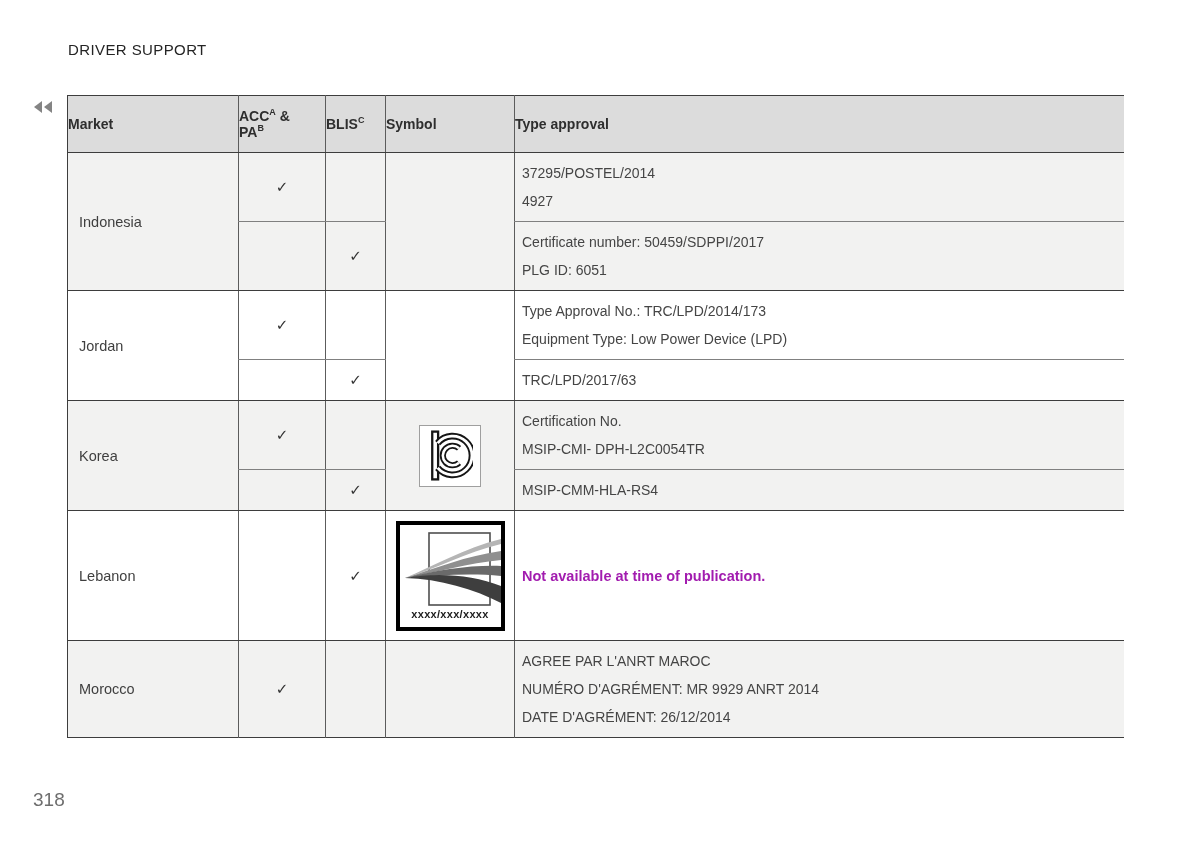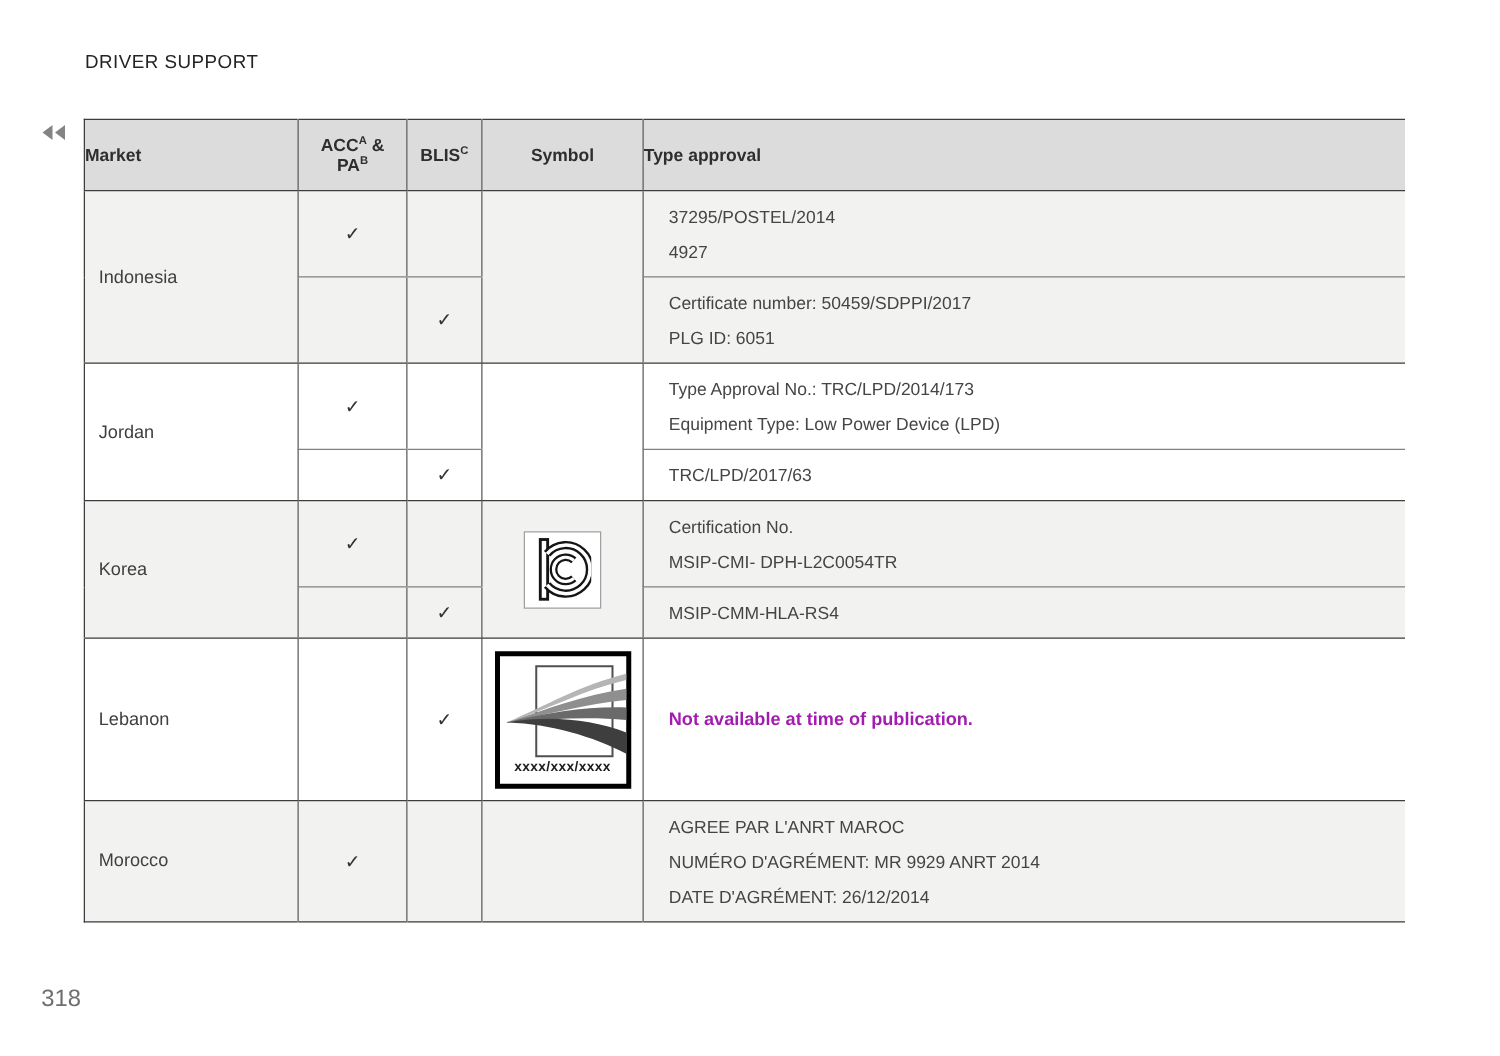--- a/index.html
+++ b/index.html
@@ -31,31 +31,31 @@
   col.c-type   { width:618px; }
 
   th, td { border-left:1px solid #5c5c5c; vertical-align:middle; }
   th:first-child, td.no-bl { border-left:none; }
 
   thead th {
     height:57px; background:#dcdcdc; font-weight:700; color:#2e2e2e;
     font-size:14px; border-bottom:1.5px solid #3d3d3d;
   }
   th.h-market { text-align:left; }
-  th.h-acc, th.h-blis, th.h-symbol { text-align:center; }
+  th.h-acc, th.h-blis, th.h-symbol { text-align:left; }
   th.h-type { text-align:left; }
   sup { font-size:9px; vertical-align:super; line-height:0; }
 
   tr.g-gray  { background:#f2f2f1; }
   tr.g-white { background:#ffffff; }
 
   td.market { text-align:left; padding-left:11px; color:#3f3f3f; font-size:14.5px; }
   td.check  { text-align:center; }
   .tick { font-family:"DejaVu Sans", sans-serif; font-size:15px; color:#333333; }
-  td.type { padding:6px 10px 6px 20px; }
+  td.type { padding:6px 10px 6px 7px; }
   .lines { display:flex; flex-direction:column; justify-content:center; height:100%; }
   .line { line-height:28px; white-space:nowrap; }
   .bold-note { font-weight:700; color:#a21caf; font-size:14.5px; }
 
   td.gb { border-bottom:1.5px solid #3d3d3d;margin-left:44px; }
   td.sb { border-bottom:1px solid #808080; }
 
   td.symbol { text-align:center; }
   .kc-box {
     width:62px; height:62px; margin:0 auto; background:#ffffff;

